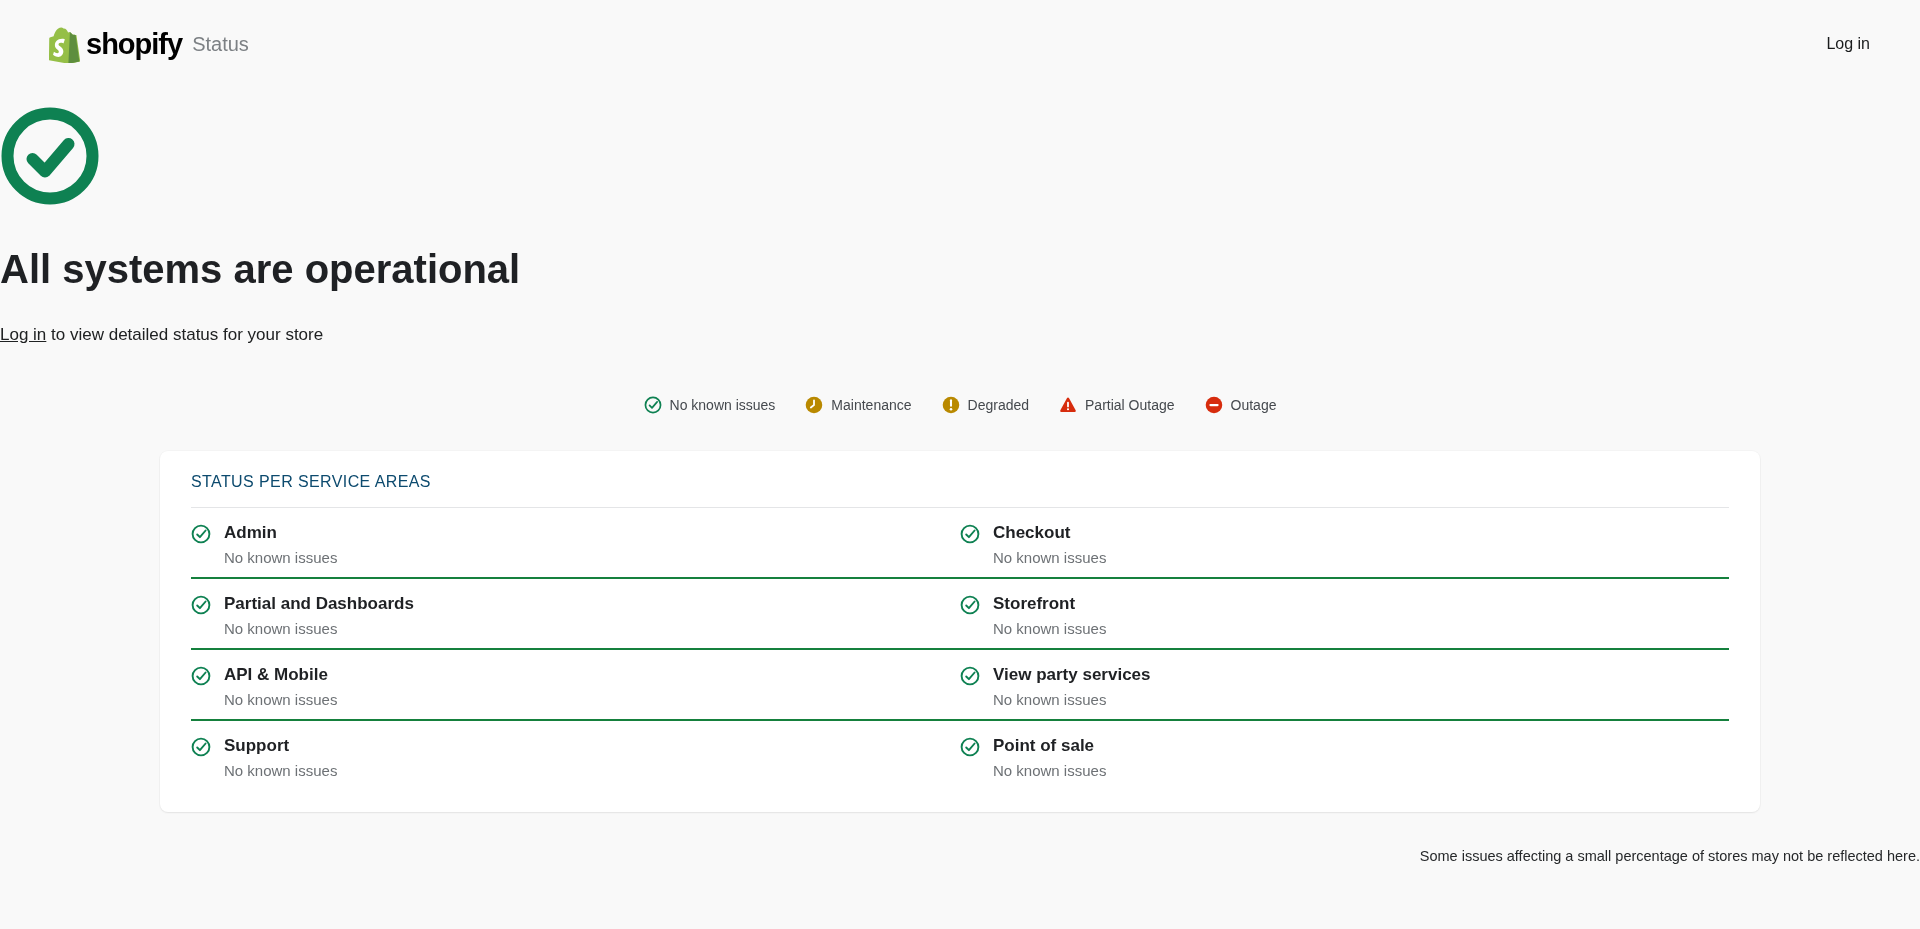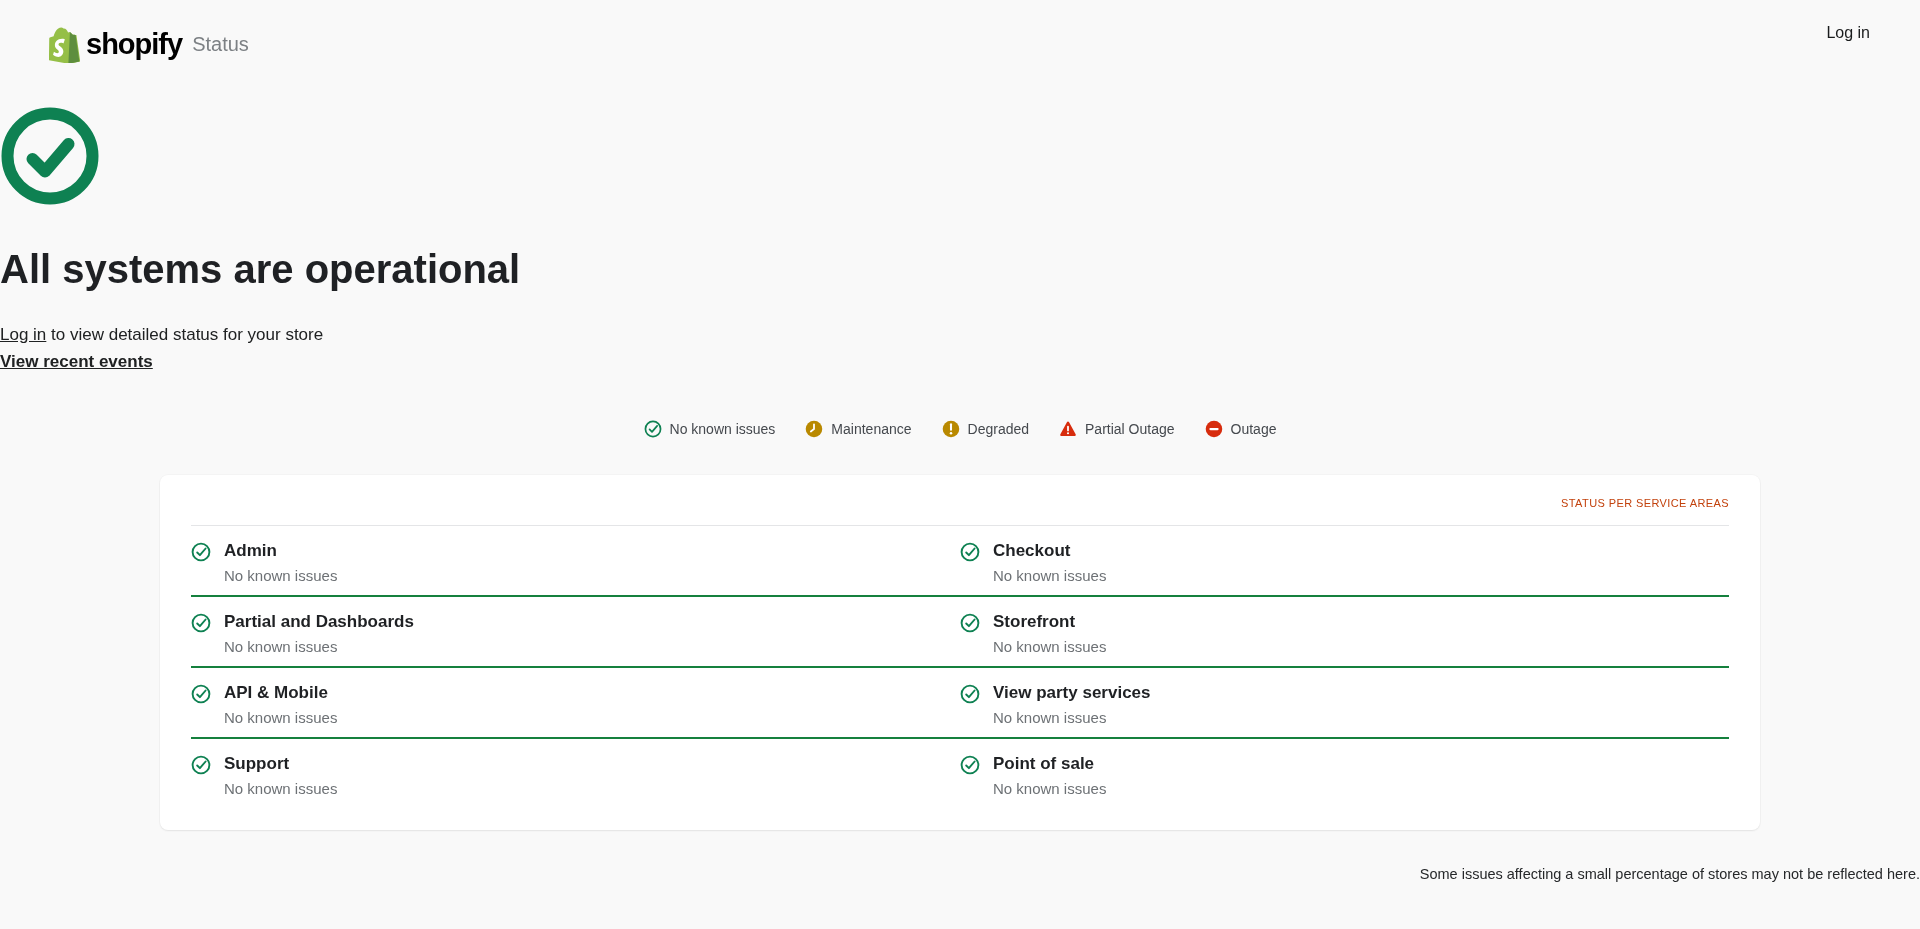--- a/index.html
+++ b/index.html
@@ -7,21 +7,21 @@
   body {
     background: #f9f9f9;
     font-family: "Liberation Sans", sans-serif;
     color: #202223;
     min-height: 929px;
   }
   .page { width: 1920px; min-height: 929px; margin: 0 auto; }
 
   
   .header {
-    display: flex; justify-content: space-between;
+    display: flex; align-items: center; justify-content: space-between;
     padding: 24px 50px 0 49px; height: 64px;
   }
   .brand { display: flex; align-items: center; cursor: pointer; text-decoration: none; color: inherit; }
   .brand-bag { display: inline-block; width: 31px; height: 37px; }
   .brand-word {
     font-size: 29px; font-weight: 700; letter-spacing: -1px; color: #000;
     margin-left: 6px; line-height: 1;
   }
   .brand-product { font-size: 20px; color: #7c8084; margin-left: 10px; line-height: 1; }
   .header-login {
@@ -50,22 +50,22 @@
   .legend-item .licon { width: 18px; height: 18px; line-height: 0; }
   .legend-item .llabel { font-size: 14px; color: #45494e; }
 
   
   .card {
     width: 1600px; margin: 37px auto 0 auto; background: #ffffff;
     border-radius: 8px; box-shadow: 0 1px 2px rgba(0,0,0,0.07), 0 0 0 1px rgba(0,0,0,0.02);
     padding: 22px 0 16px 0;
   }
   .card-title {
-    font-size: 11px; letter-spacing: 0.4px; color: #c2410c;
-    margin: 0 31px 16px 31px; font-weight: 400; text-align: right;
+    font-size: 16px; letter-spacing: 0.4px; color: #0c4a6e;
+    margin: 0 31px 16px 31px; font-weight: 400;
   }
   .card-title-divider { border: none; border-top: 1px solid #e4e5e7; margin: 0 31px; }
   .services-grid {
     display: grid; grid-template-columns: 1fr 1fr; margin: 0 31px;
   }
   .service {
     display: flex; align-items: flex-start; gap: 13px;
     padding: 14px 0 10px 0; border-bottom: 2px solid #15803d;
   }
   .service:nth-last-child(-n+2) { border-bottom: none; padding-bottom: 16px; }
@@ -98,21 +98,20 @@
 
   <div class="hero">
     <div class="hero-icon">
       <svg width="100" height="100" viewBox="0 0 100 100">
         <circle cx="50" cy="50" r="42.5" fill="none" stroke="#0e8152" stroke-width="12"></circle>
         <path d="M32.5 53 L45 65.5 L68.5 38" fill="none" stroke="#0e8152" stroke-width="12" stroke-linecap="round" stroke-linejoin="round"></path>
       </svg>
     </div>
     <h1 class="hero-title">All systems are operational</h1>
     <div class="hero-sub"><a class="hero-link">Log in</a><span> to view detailed status for your store</span></div>
-    <div class="hero-events"><a>View recent events</a></div>
 
     <div class="legend">
       <div class="legend-item">
         <span class="licon">
           <svg width="18" height="18" viewBox="0 0 20 20">
             <circle cx="10" cy="10" r="8.4" fill="none" stroke="#0e8152" stroke-width="1.9"></circle>
             <path d="M6.2 10.5l2.7 2.7 5.7-6.7" fill="none" stroke="#0e8152" stroke-width="1.9" stroke-linecap="round" stroke-linejoin="round"></path>
           </svg>
         </span>
         <span class="llabel">No known issues</span>

